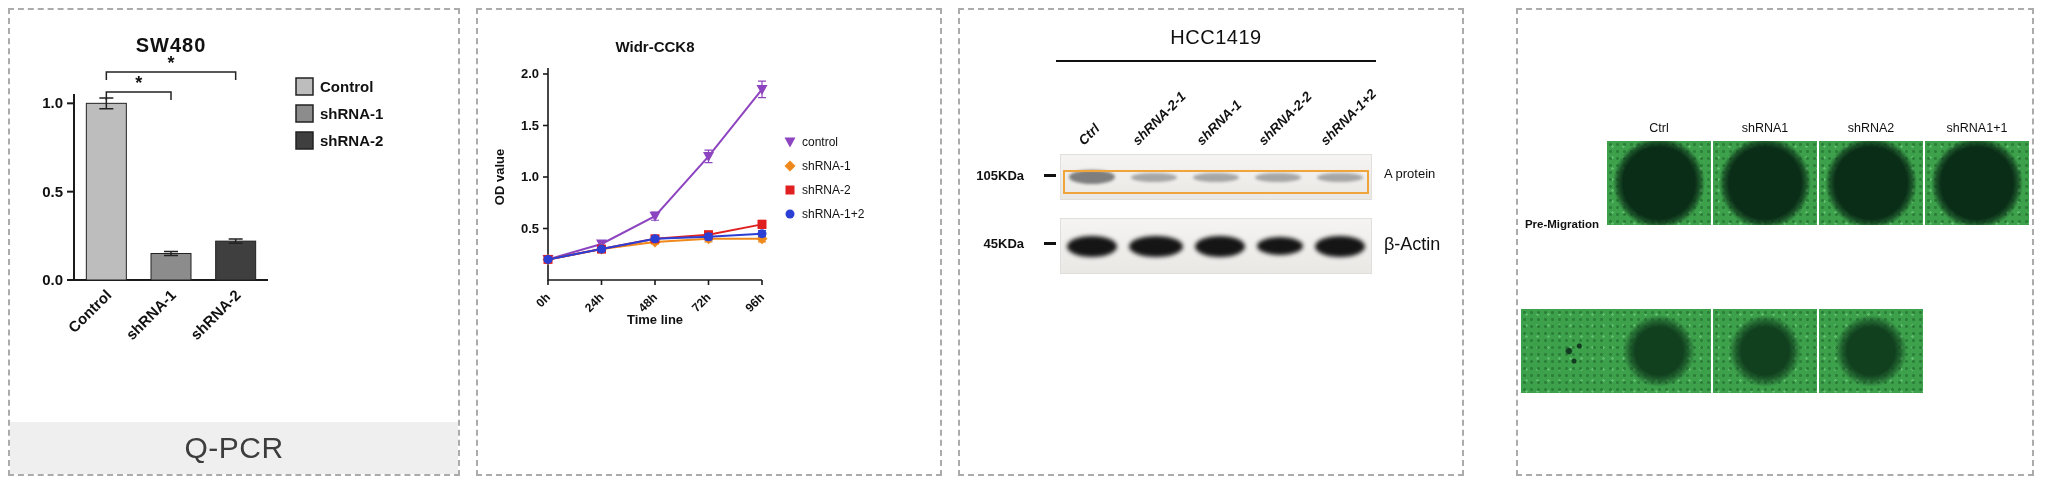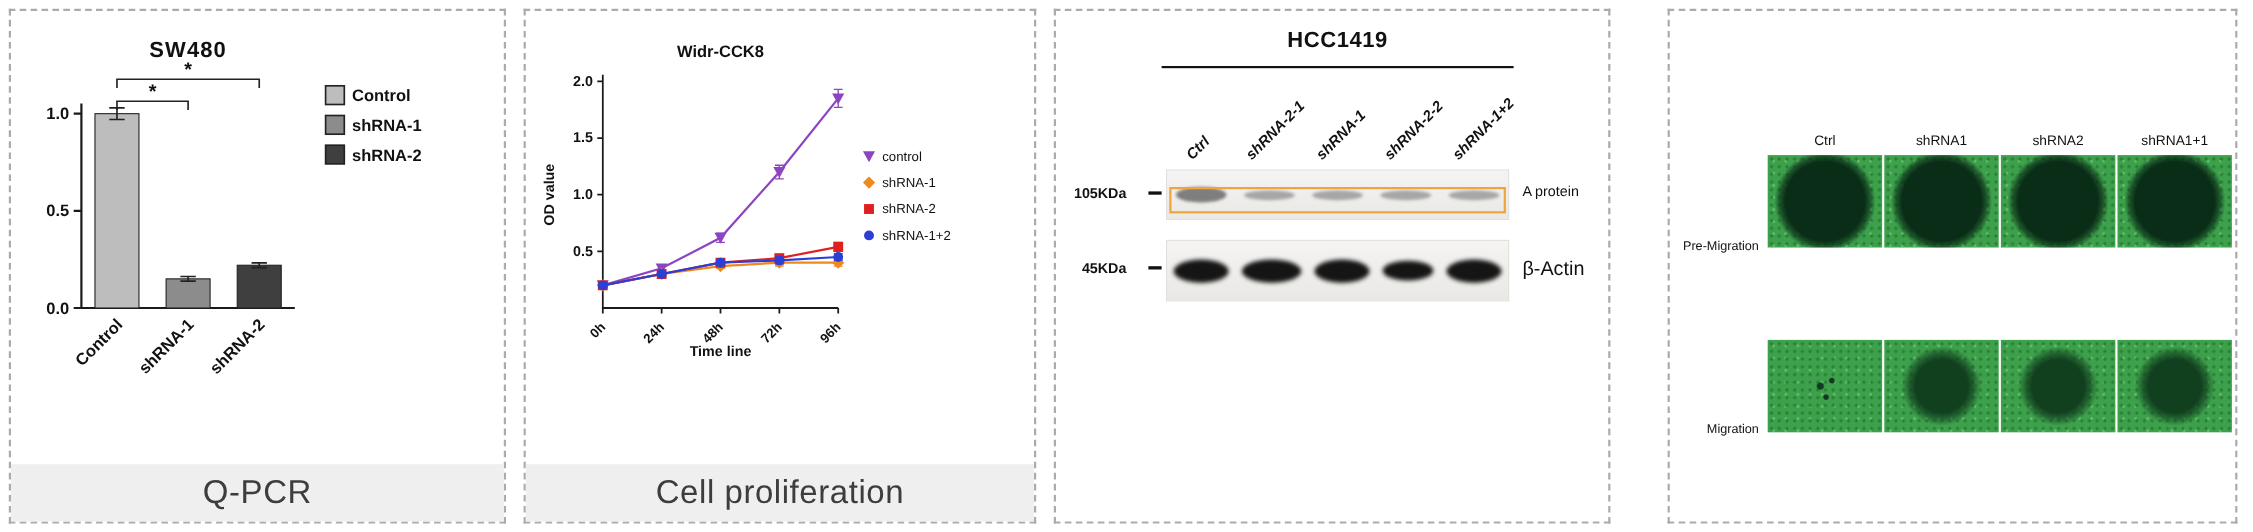--- a/index.html
+++ b/index.html
@@ -10,21 +10,21 @@
   .p1{width:452px}
   .p2{width:466px;margin-left:16px}
   .p3{width:506px;margin-left:16px}
   .p4{width:518px;margin-left:52px}
   .chart-area{flex:1;display:flex;justify-content:center;padding-top:18px}
   .footer{height:52px;background:#efefef;display:flex;align-items:center;justify-content:center;font-size:30px;color:#3d3d3d;letter-spacing:.5px}
   svg text{font-family:"Liberation Sans",sans-serif}
 
   
   .wb-wrap{position:relative;flex:1}
-  .wb-title{position:absolute;left:96px;top:16px;width:320px;text-align:center;font-size:20px;font-weight:700;letter-spacing:.5px}
+  .wb-title{position:absolute;left:96px;top:16px;width:320px;text-align:center;font-size:20px;font-weight:400;letter-spacing:.5px}
   .wb-titleline{position:absolute;left:96px;top:50px;width:320px;height:2px;background:#111}
   .wb-lanelabels{position:absolute;left:100px;top:54px;width:312px;height:86px}
   .wb-lane{position:absolute;bottom:2px;transform:rotate(-45deg);transform-origin:0 100%;font-style:italic;font-weight:700;font-size:13.5px;white-space:nowrap}
   .wb-lane:nth-child(1){left:26px}
   .wb-lane:nth-child(2){left:80px}
   .wb-lane:nth-child(3){left:144px}
   .wb-lane:nth-child(4){left:206px}
   .wb-lane:nth-child(5){left:268px}
   .wb-blot{position:absolute;left:100px;width:312px;background:linear-gradient(#f5f4f2,#e9e8e5);display:flex;justify-content:space-around;align-items:center;border:1px solid #e0dfdc}
   .wb-blot1{top:144px;height:46px}
@@ -41,21 +41,21 @@
   .wb-kda1{top:158px}
   .wb-kda2{top:226px}
   .wb-protein{position:absolute;left:424px;font-size:13px}
   .wb-protein1{top:156px}
   .wb-protein2{top:224px;font-size:18px}
 
   
   .mig-wrap{flex:1;padding-top:30px;display:flex;justify-content:center}
   .mig-grid{display:grid;grid-template-columns:84px repeat(4,104px);gap:2px}
   .mig-colhead{font-size:12.5px;text-align:center;align-self:end;padding-bottom:4px}
-  .mig-rowlabel{font-size:11.5px;font-weight:400;display:flex;align-items:center;justify-content:flex-end;padding-right:6px;text-align:left}
+  .mig-rowlabel{font-size:11.5px;font-weight:700;display:flex;align-items:center;justify-content:flex-end;padding-right:6px;text-align:left}
   .mig-img{width:104px;height:84px;background-color:#3da04b}
   .mig-pre{background-image:
     radial-gradient(circle 46px at 50% 50%, #0a2d17 0 36px, rgba(10,45,23,.65) 41px, transparent 46px),
     radial-gradient(#2b7f38 1.2px, transparent 1.7px),
     radial-gradient(#60bf6c 1px, transparent 1.5px);
     background-size:100% 100%,7px 7px,11px 11px}
   .mig-blob{background-image:
     radial-gradient(circle 36px at 50% 50%, #11401f 0 24px, rgba(17,64,31,.6) 30px, transparent 36px),
     radial-gradient(#2b7f38 1.2px, transparent 1.7px),
     radial-gradient(#60bf6c 1px, transparent 1.5px);
@@ -182,23 +182,20 @@
           <polyline points="64,231.4 117.5,221.1 171,210.8 224.5,208.74 278,205.65" fill="none" stroke="#2c3fd4" stroke-width="2"></polyline>
           <circle cx="64" cy="231.4" r="4.5" fill="#2c3fd4"></circle>
           <circle cx="117.5" cy="221.1" r="4.5" fill="#2c3fd4"></circle>
           <circle cx="171" cy="210.8" r="4.5" fill="#2c3fd4"></circle>
           <circle cx="224.5" cy="208.74" r="4.5" fill="#2c3fd4"></circle>
           <circle cx="278" cy="205.65" r="4.5" fill="#2c3fd4"></circle>
           <circle cx="306" cy="186" r="4.5" fill="#2c3fd4"></circle>
           <text x="318" y="190" font-size="12" fill="#111">shRNA-1+2</text>
         </svg>
     </div>
-    <div class="footer">
-      <span>Cell proliferation</span>
-    </div>
   </section>
 
   <section class="panel p3">
     <div class="wb-wrap">
       <div class="wb-title">HCC1419</div>
       <div class="wb-titleline"></div>
       <div class="wb-lanelabels">
         <span class="wb-lane">Ctrl</span>
         <span class="wb-lane">shRNA-2-1</span>
         <span class="wb-lane">shRNA-1</span>
@@ -243,21 +240,20 @@
         <div class="mig-colhead">shRNA1</div>
         <div class="mig-colhead">shRNA2</div>
         <div class="mig-colhead">shRNA1+1</div>
 
         <div class="mig-rowlabel">Pre-Migration</div>
         <div class="mig-img mig-pre"></div>
         <div class="mig-img mig-pre"></div>
         <div class="mig-img mig-pre"></div>
         <div class="mig-img mig-pre"></div>
 
-        <div class="mig-rowlabel">Migration</div>
         <div class="mig-img mig-dots"></div>
         <div class="mig-img mig-blob"></div>
         <div class="mig-img mig-blob"></div>
         <div class="mig-img mig-blob"></div>
       </div>
     </div>
   </section>
 
 </div>
 

